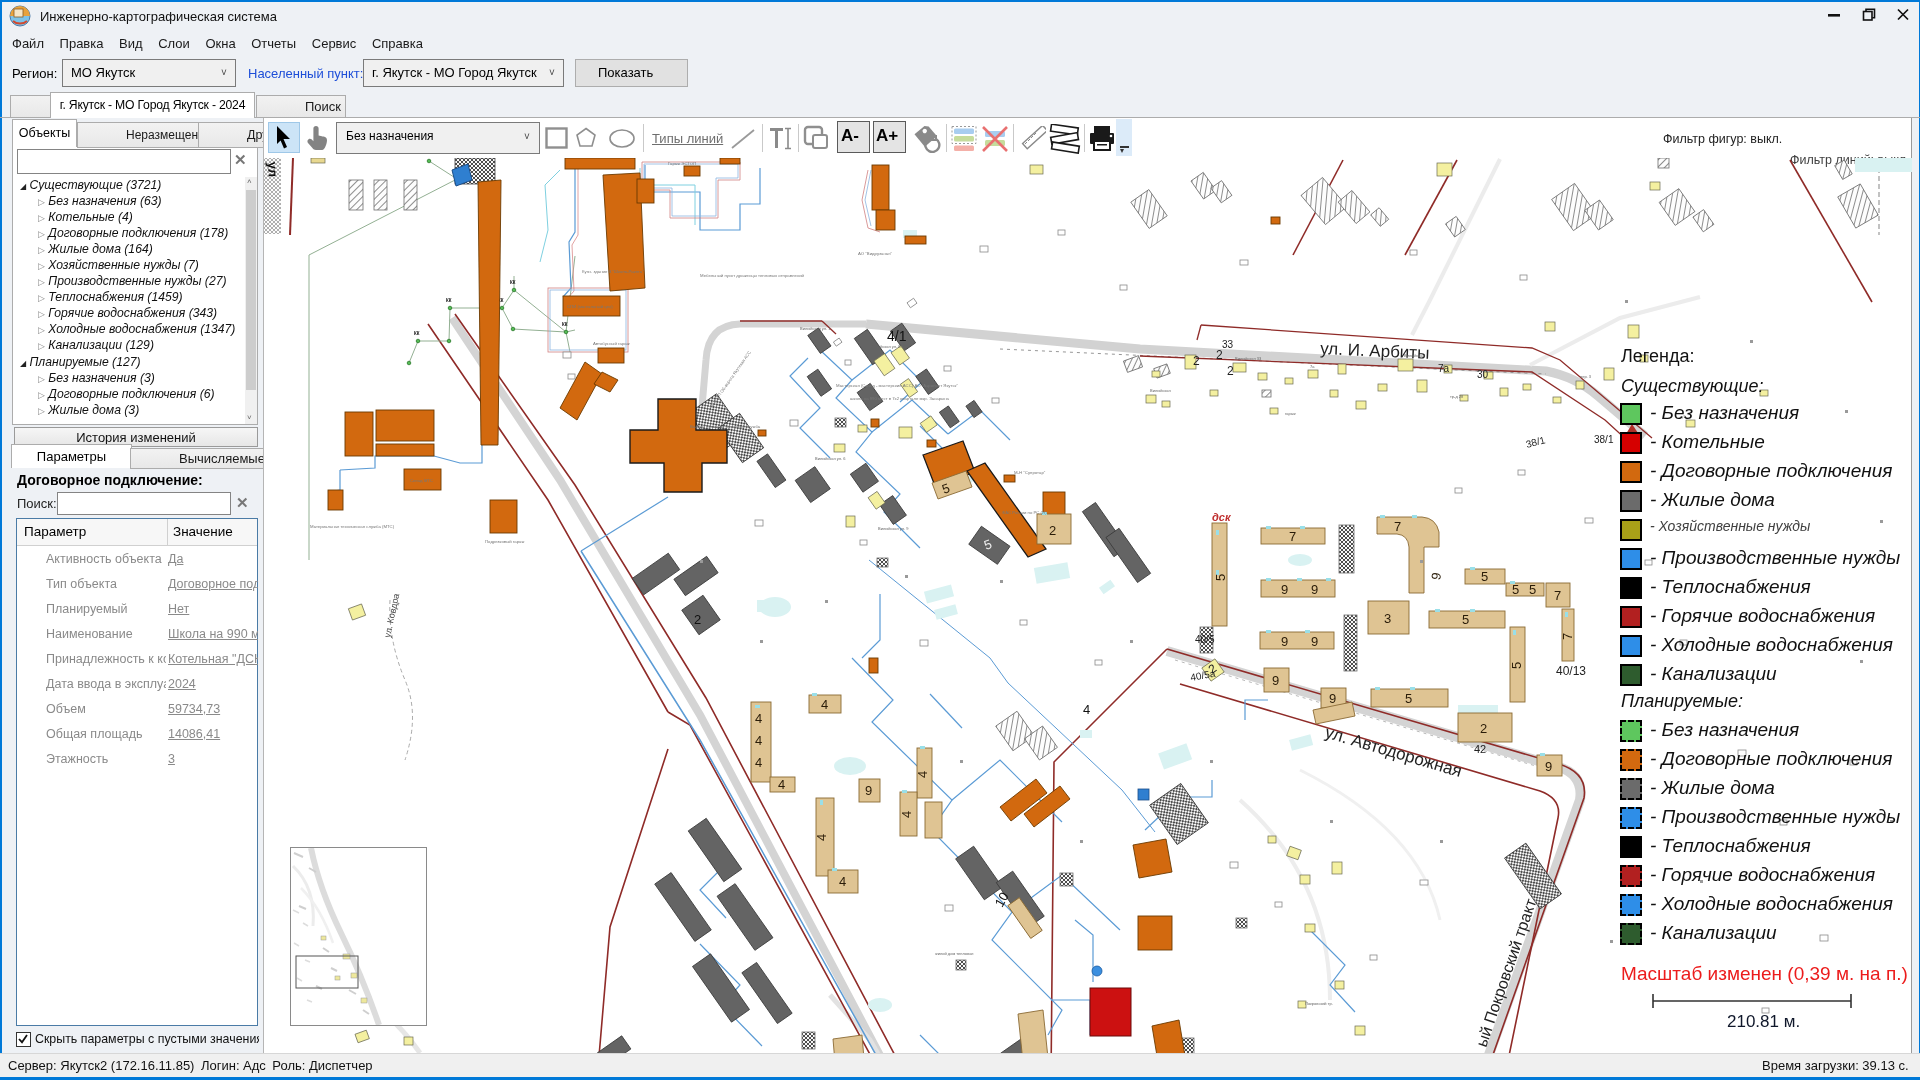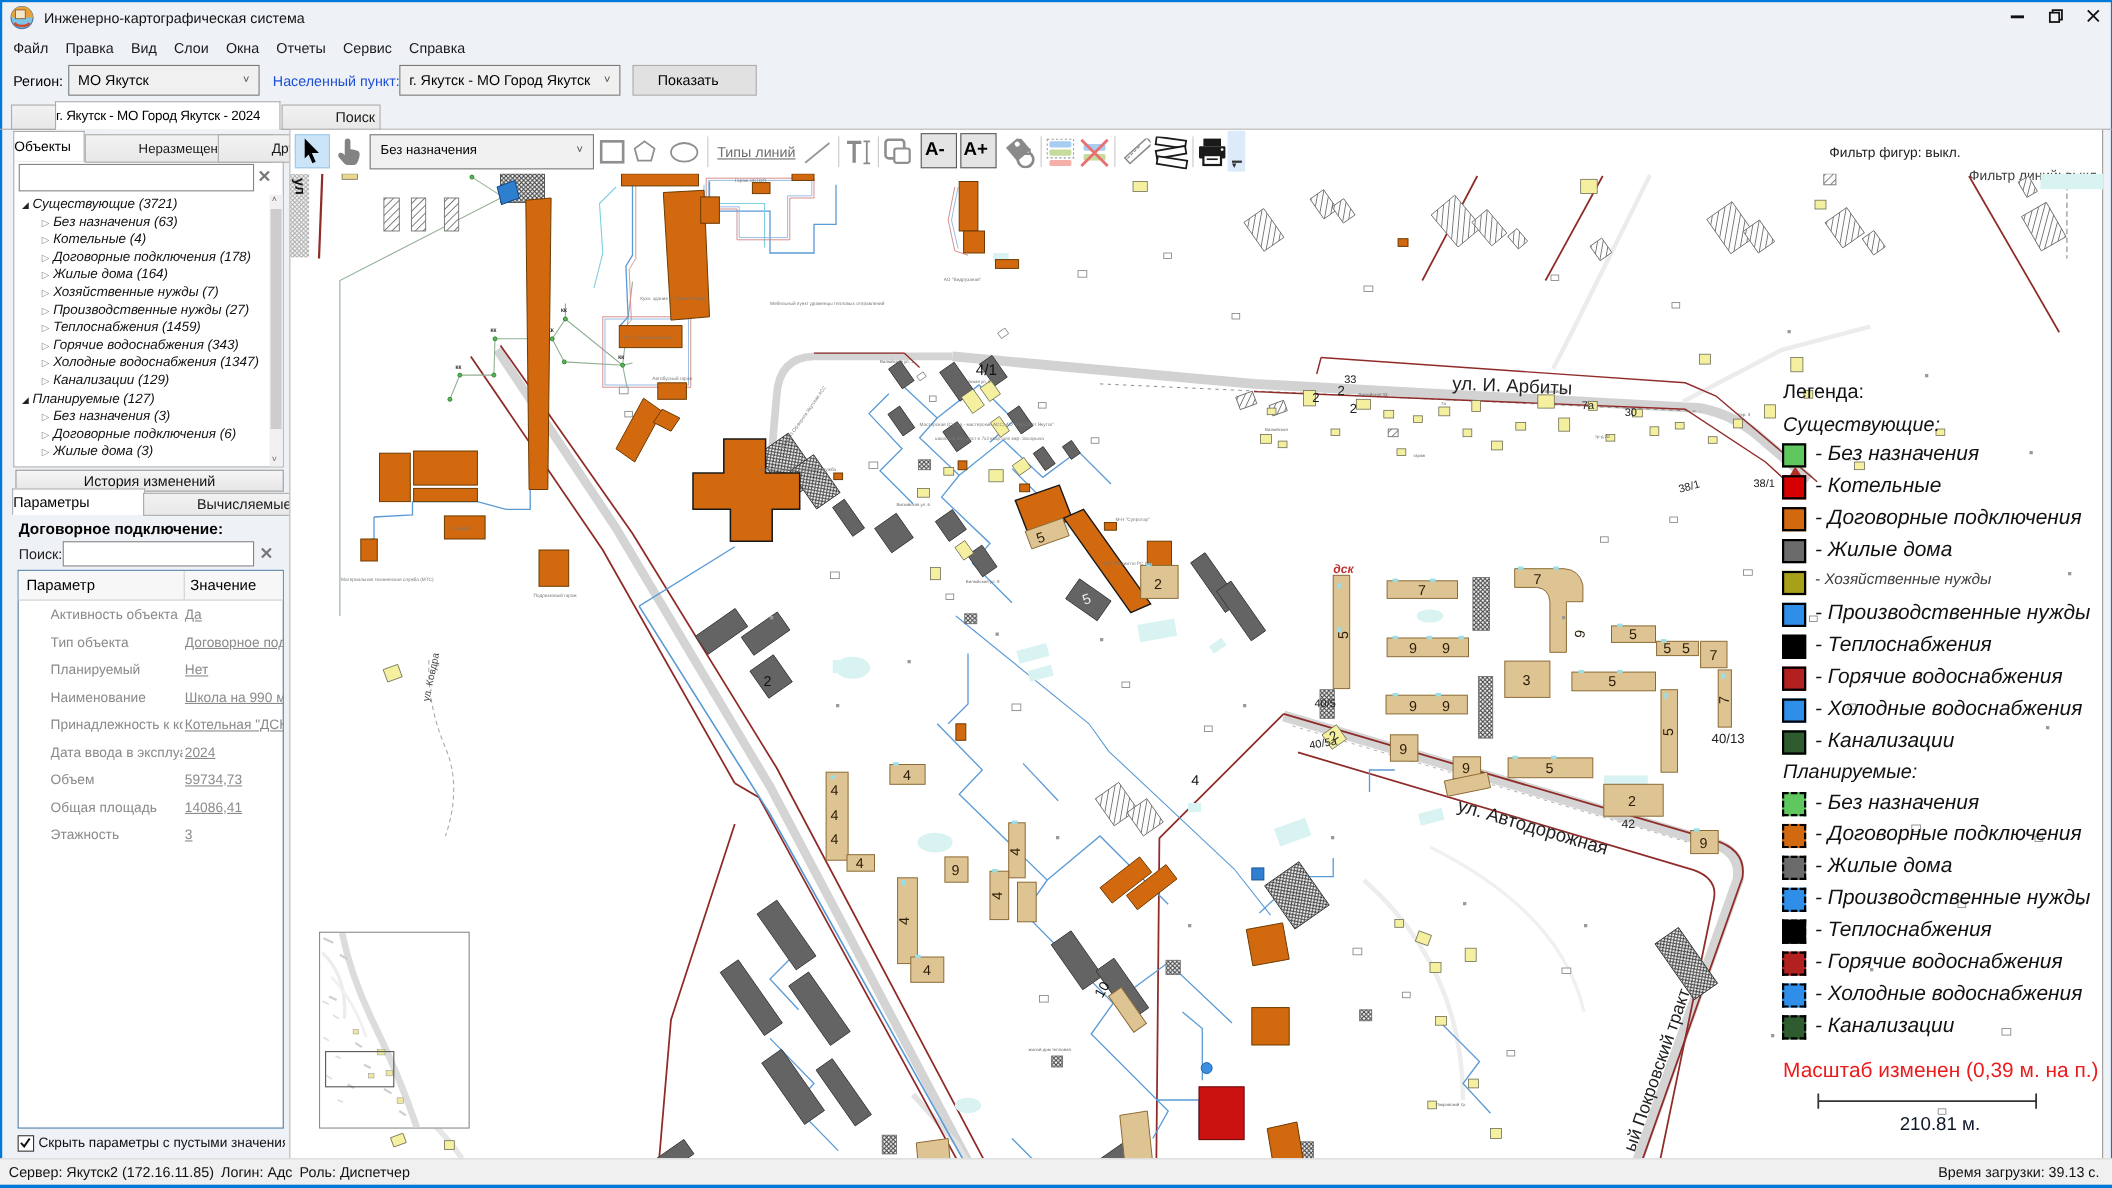--- a/index.html
+++ b/index.html
@@ -1,19 +1,19 @@
 <!DOCTYPE html>
 <html><head>
 <meta charset="utf-8">
 <style>
 html,body{margin:0;padding:0;width:1920px;height:1080px;overflow:hidden;background:#eef1f5;font-family:"Liberation Sans",sans-serif;}
 .ab{position:absolute;}
 .t{position:absolute;white-space:nowrap;}
 .tab{position:absolute;border:1px solid #acacac;background:linear-gradient(#f2f2f2,#e8e8e8);text-align:left;color:#1a1a1a;padding-left:48px;}
-.tabA{position:absolute;border:1px solid #acacac;border-bottom:none;background:#fff;color:#000;}
+.tabA{position:absolute;border:1px solid #acacac;border-bottom:none;background:#fff;text-align:center;color:#000;}
 .inp{position:absolute;background:#fff;border:1px solid #848484;}
 .combo{position:absolute;background:#f0f0f0;border:1px solid #7a7a7a;color:#000;}
 .chev{position:absolute;color:#444;font-size:10px;}
 .sep{position:absolute;width:1px;background:#c9c9c9;top:124px;height:28px;}
 </style>
 </head>
 <body>
 
 <div class="ab" style="left:0;top:0;width:1920px;height:2px;background:#0079d8;"></div>
 <div class="ab" style="left:0;top:0;width:2px;height:1080px;background:#0079d8;"></div>

